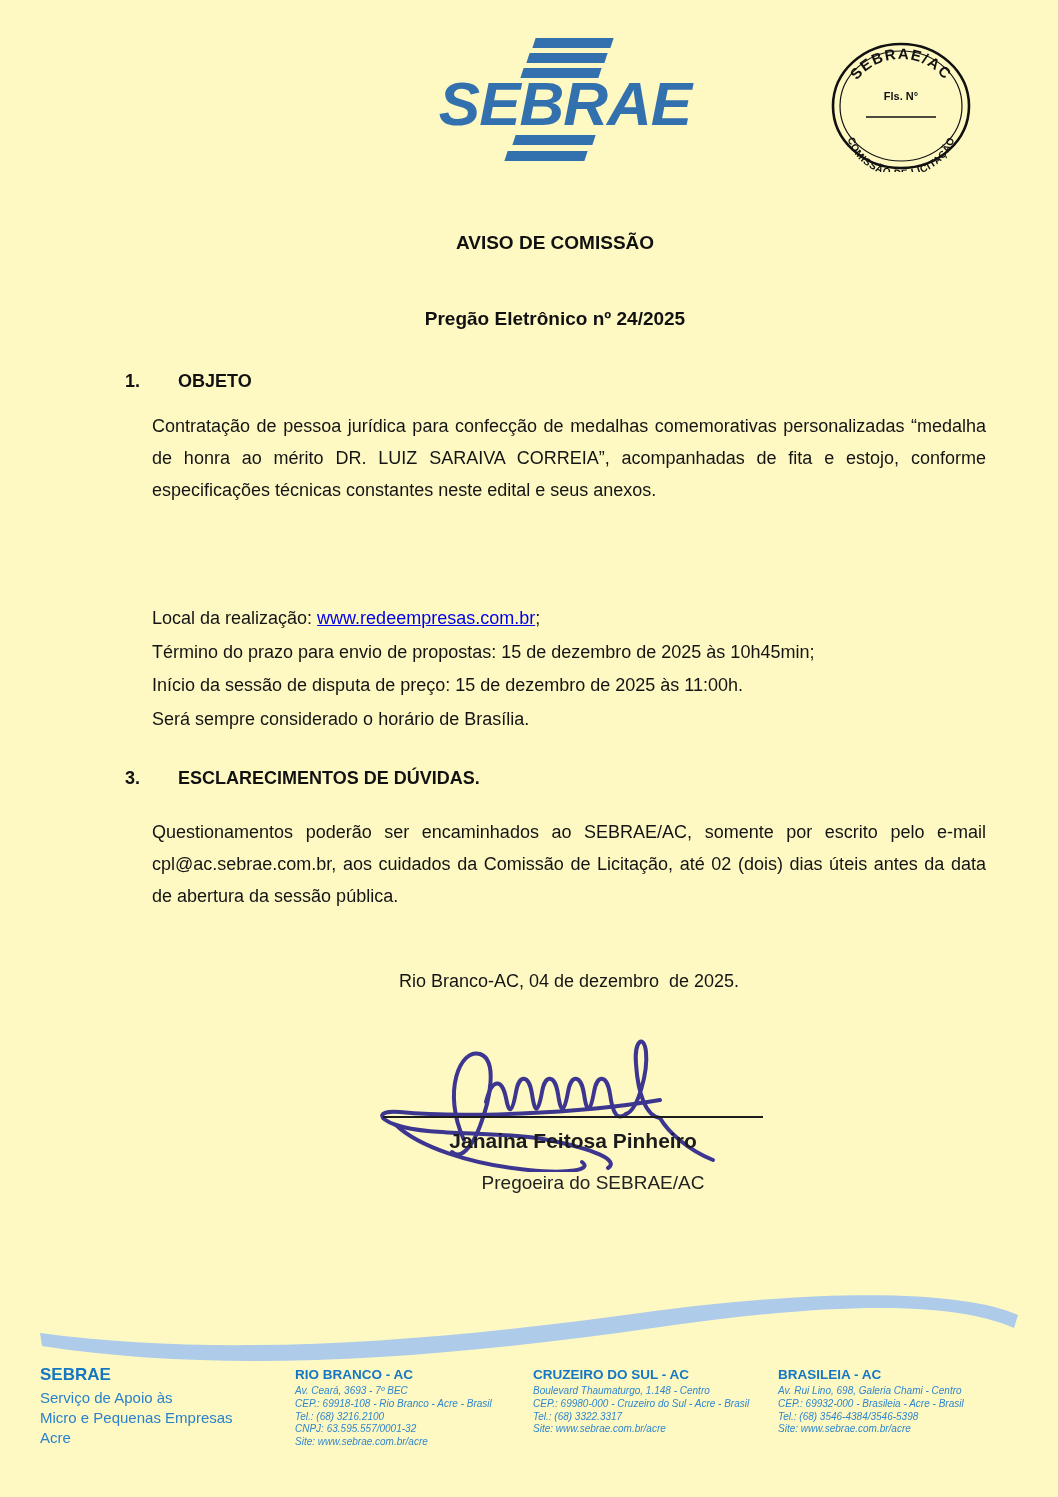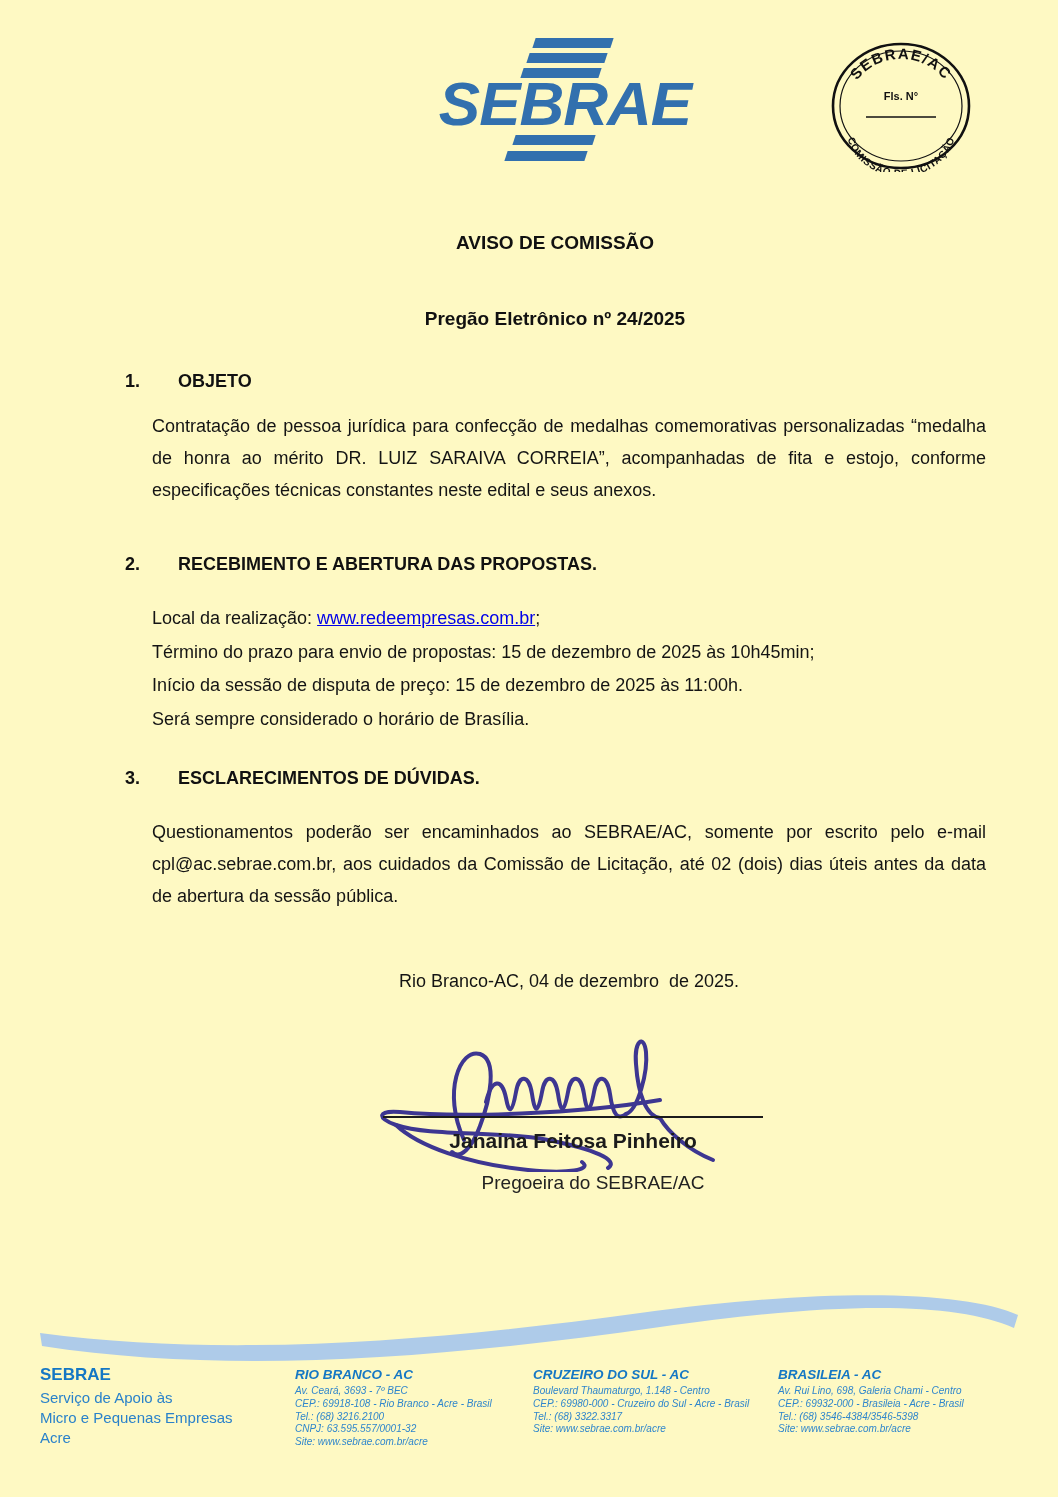--- a/index.html
+++ b/index.html
@@ -45,21 +45,21 @@
   .sig-name{position:absolute;left:373px;width:400px;top:1129px;text-align:center;
     font-size:21px;font-weight:bold;color:#1b1b1b;}
   .sig-role{position:absolute;left:393px;width:400px;top:1172px;text-align:center;
     font-size:19px;color:#222;}
   
   .wave{position:absolute;left:0;top:1283px;}
   .f-col{position:absolute;top:1365px;}
   .f-org{left:40px;width:250px;}
   .f-org .f-head{font-size:17px;font-weight:bold;color:#1577c4;margin-bottom:3px;}
   .f-org .f-line{font-size:15px;color:#2a82ca;line-height:20px;}
-  .f-office .f-head{font-size:13.5px;font-weight:bold;color:#1577c4;margin-bottom:3px;white-space:nowrap;font-style:italic;}
+  .f-office .f-head{font-size:13.5px;font-weight:bold;color:#1577c4;margin-bottom:3px;white-space:nowrap;}
   .f-office .f-line{font-size:10px;font-style:italic;color:#2f86cc;line-height:12.8px;white-space:nowrap;}
   .f-o1{left:295px;top:1367px;}
   .f-o2{left:533px;top:1367px;}
   .f-o3{left:778px;top:1367px;}
 </style>
 </head>
 <body>
 
 <div class="page">
 
@@ -90,23 +90,20 @@
   </svg>
 
   <div class="content-col doc-title">AVISO DE COMISSÃO</div>
   <div class="content-col doc-subtitle">Pregão Eletrônico nº 24/2025</div>
 
   <div class="sec-heading" style="top:371px;">
     <span class="sec-num">1.</span><span>OBJETO</span>
   </div>
   <div class="para" style="top:410px;">Contratação de pessoa jurídica para confecção de medalhas comemorativas personalizadas “medalha de honra ao mérito DR. LUIZ SARAIVA CORREIA”, acompanhadas de fita e estojo, conforme especificações técnicas constantes neste edital e seus anexos.</div>
 
-  <div class="sec-heading" style="top:554px;">
-    <span class="sec-num">2.</span><span>RECEBIMENTO E ABERTURA DAS PROPOSTAS.</span>
-  </div>
   <div class="lines" style="top:602px;">
     <div><span>Local da realização: </span><a class="doc-link" href="#">www.redeempresas.com.br</a><span>;</span></div>
     <div>Término do prazo para envio de propostas: 15 de dezembro de 2025 às 10h45min;</div>
     <div>Início da sessão de disputa de preço: 15 de dezembro de 2025 às 11:00h.</div>
     <div>Será sempre considerado o horário de Brasília.</div>
   </div>
 
   <div class="sec-heading" style="top:768px;">
     <span class="sec-num">3.</span><span>ESCLARECIMENTOS DE DÚVIDAS.</span>
   </div>

